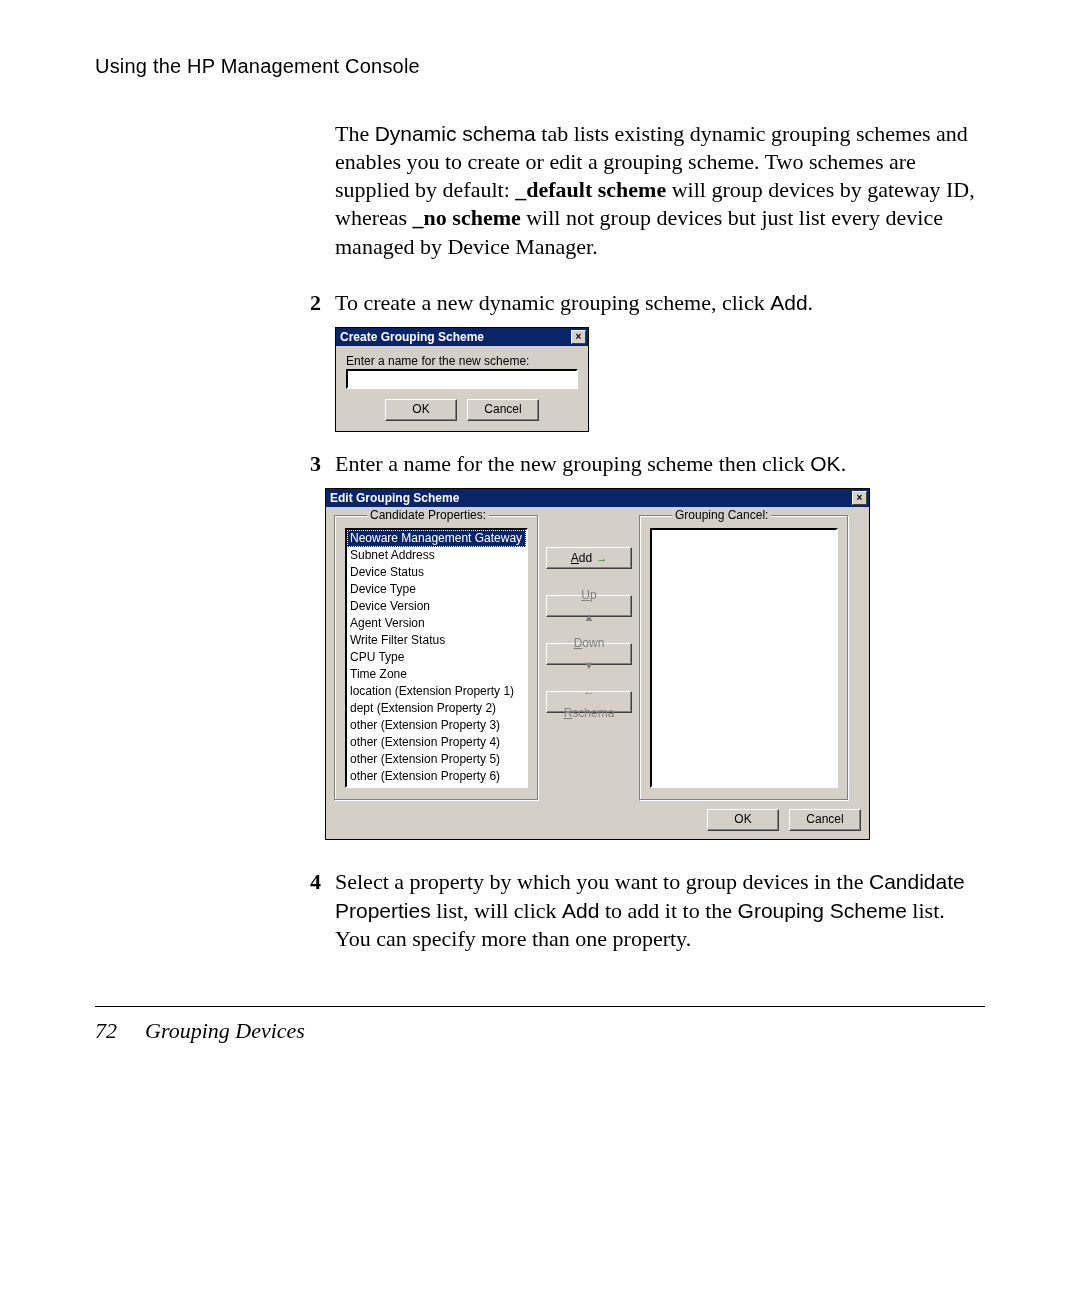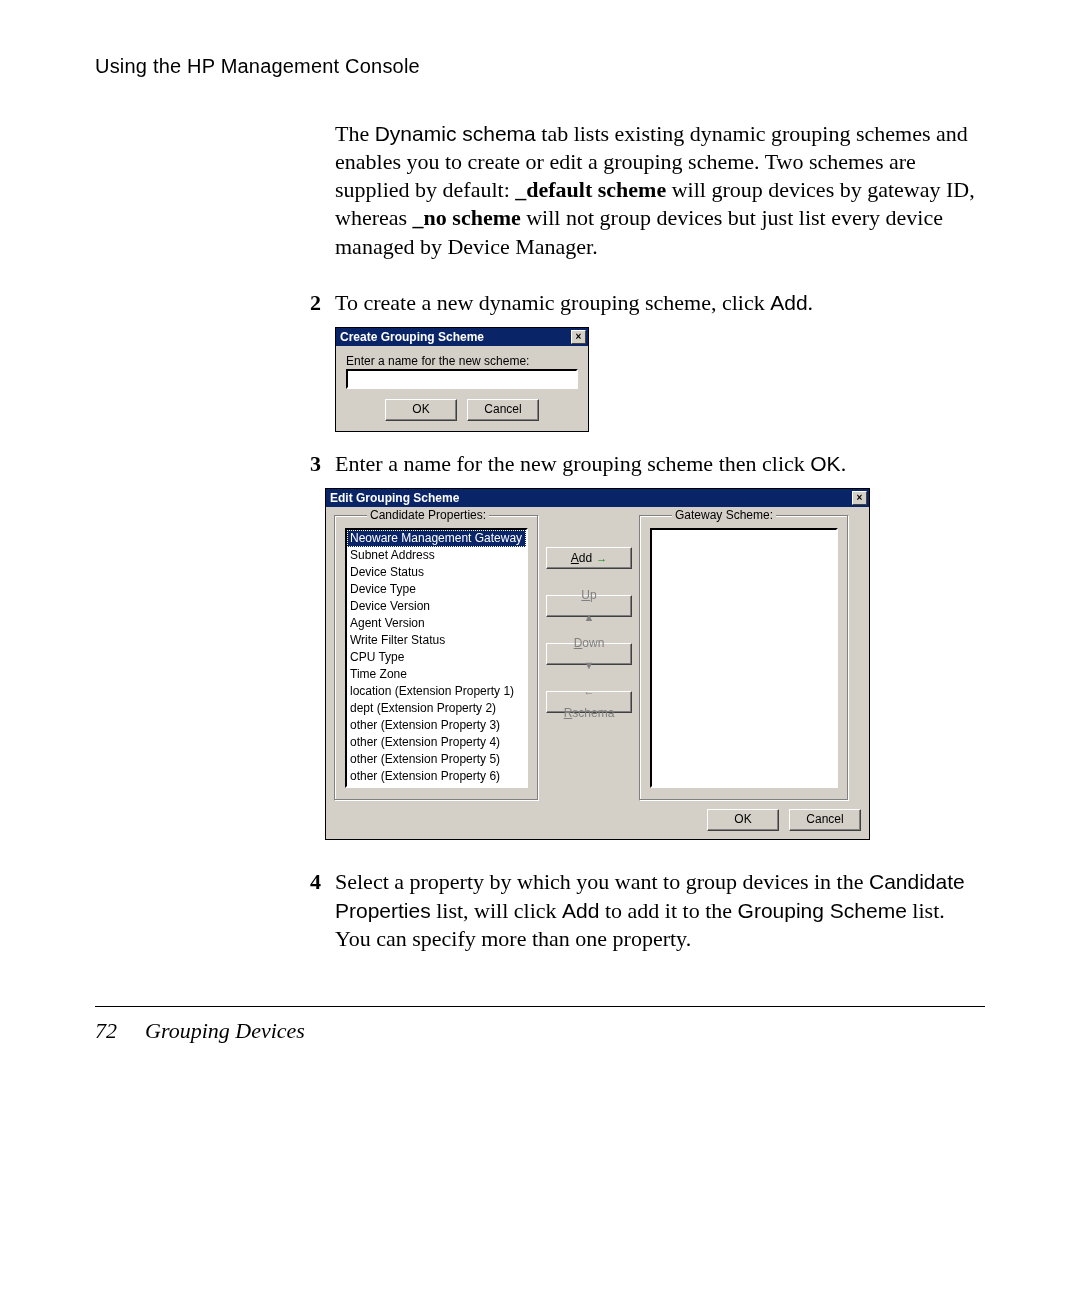--- a/index.html
+++ b/index.html
@@ -348,21 +348,21 @@
                 <span class="btn-text"><span class="ul">D</span><span>own</span></span>
                 <span class="arrow grey">▼</span>
               </div>
               <div class="win-btn disabled">
                 <span class="arrow grey">←</span>
                 <span class="btn-text"><span class="ul">R</span><span>schema</span></span>
               </div>
             </div>
 
             <div class="col-right fieldset">
-              <span class="legend">Gateway Scheme:</span>
+              <span class="legend">Grouping Cancel:</span>
               <div class="listbox"></div>
             </div>
 
           </div>
           <div class="edit-btn-row">
             <div class="win-btn">OK</div>
             <div class="win-btn">Cancel</div>
           </div>
         </div>
       </div>

